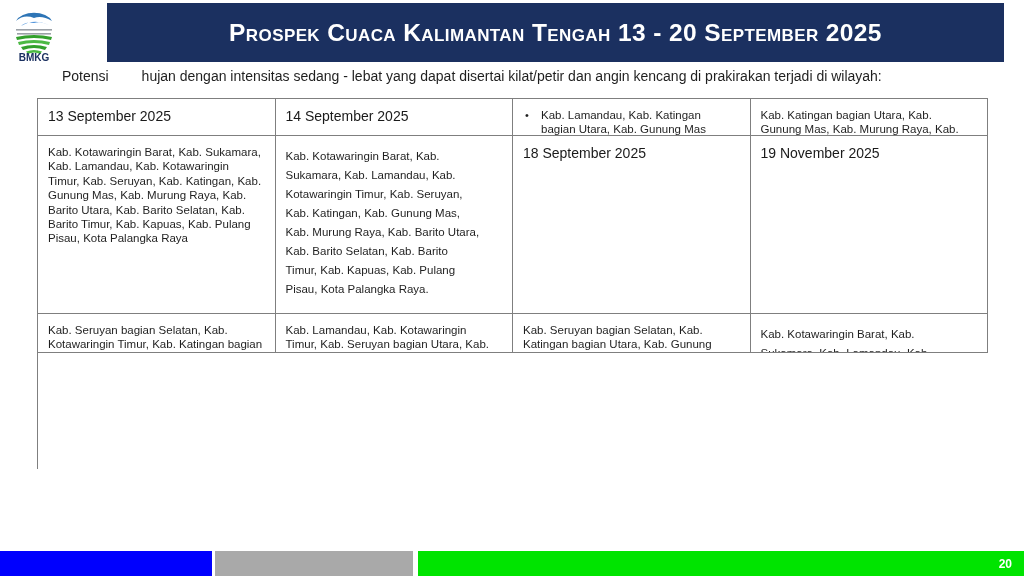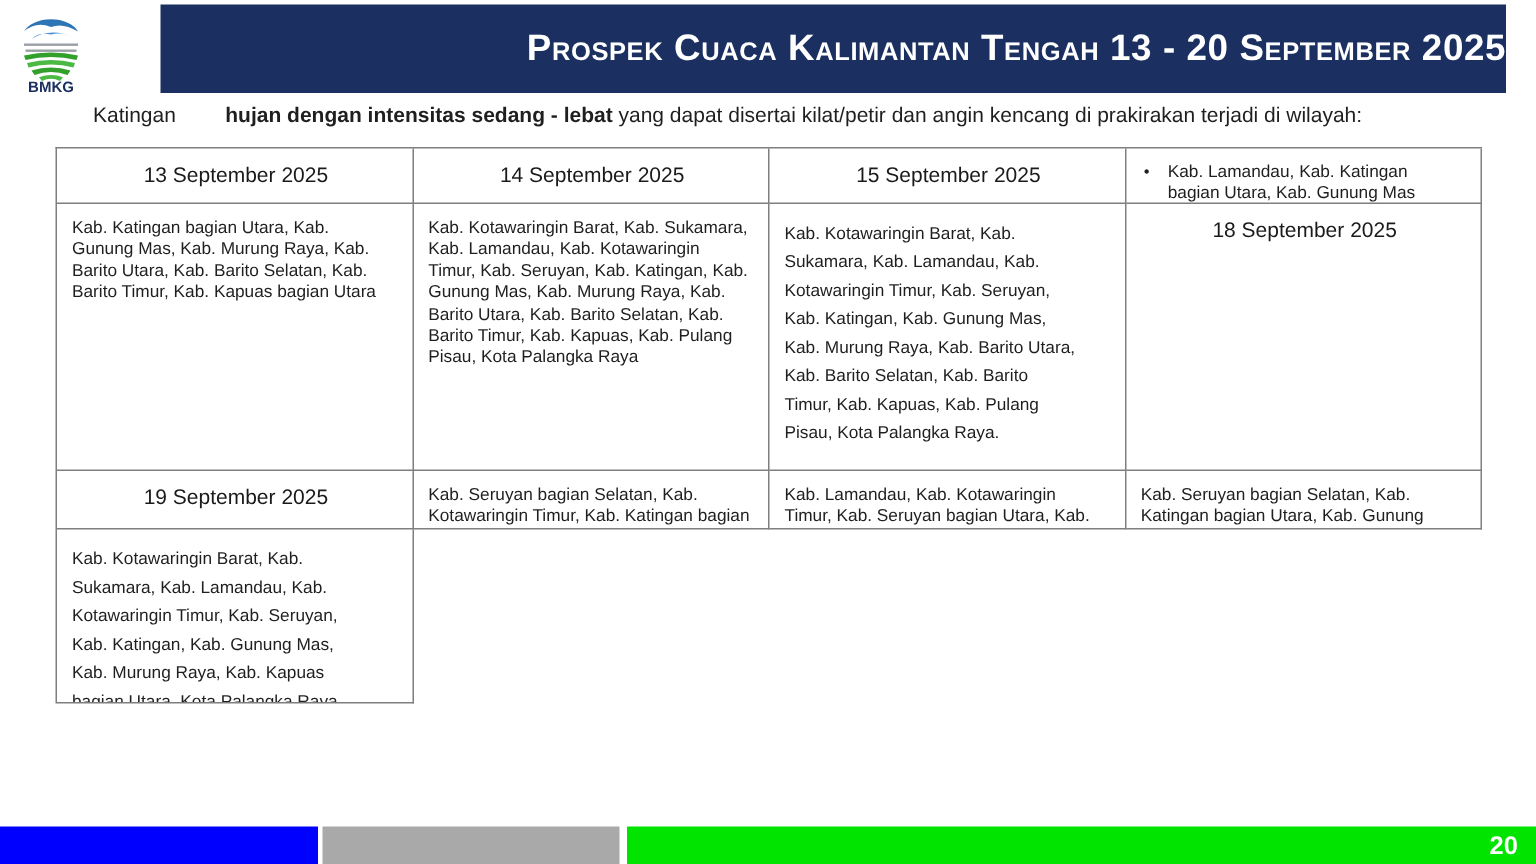--- a/index.html
+++ b/index.html
@@ -27,41 +27,41 @@
   
   .header-bar {
     position: absolute;
     left: 107px;
     top: 3px;
     width: 897px;
     height: 59px;
     background: #1b3060;
     display: flex;
     align-items: center;
-    justify-content: flex-end;
+    justify-content: center;
   }
   .slide-title {
     color: #ffffff;
     font-weight: bold;
     font-size: 24.5px;
     font-variant: small-caps;
     letter-spacing: 0.4px;
     white-space: nowrap;
   }
 
   
   .intro {
     position: absolute;
     left: 62px;
     top: 68px;
     width: 930px;
     font-size: 14px;
     color: #1f1f1f;
   }
-  .intro b { font-weight: bold; padding-left: 29px; }
+  .intro b { font-weight: normal; padding-left: 29px; }
 
   
   .forecast-table {
     position: absolute;
     left: 37px;
     top: 98px;
     width: 951px;
     display: grid;
     grid-template-columns: repeat(4, 1fr);
     grid-template-rows: 37px 178px 39px 116px;
@@ -71,21 +71,20 @@
   }
   .cell {
     border-right: 1px solid #7f7f7f;
     border-bottom: 1px solid #7f7f7f;
     overflow: hidden;
   }
   .date-cell {
     font-size: 14px;
     color: #1a1a1a;
     padding: 9px 8px 0 10px;
-    text-align: center;
   }
   .region-cell {
     font-size: 11.5px;
     line-height: 14.4px;
     color: #1f1f1f;
     padding: 9px 12px 0 10px;
   }
   .region-cell.loose {
     line-height: 19px;
     padding-right: 30px;
@@ -114,21 +113,21 @@
   .bar-green { left: 418px; width: 606px; background: #00e400; }
   .page-number {
     position: absolute;
     right: 12px;
     top: 0;
     height: 25px;
     display: flex;
     align-items: center;
     color: #ffffff;
     font-weight: bold;
-    font-size: 17px;
+    font-size: 12px;
   }
 </style>
 </head>
 <body>
 
 <div class="slide">
 
   <div class="logo-wrap">
     <svg width="50" height="58" viewBox="0 0 50 58">
 
@@ -145,41 +144,40 @@
 
       <text x="25" y="57" text-anchor="middle" font-size="10" font-weight="bold" fill="#1b3060" font-family="Liberation Sans, sans-serif">BMKG</text>
     </svg>
   </div>
 
   <div class="header-bar">
     <div class="slide-title">Prospek Cuaca Kalimantan Tengah 13 - 20 September 2025</div>
   </div>
 
   <div class="intro">
-    <span>Katingan </span><b>hujan dengan intensitas sedang - lebat</b><span> yang dapat disertai kilat/petir dan angin kencang di prakirakan terjadi di wilayah:</span>
+    <span>Potensi </span><b>hujan dengan intensitas sedang - lebat</b><span> yang dapat disertai kilat/petir dan angin kencang di prakirakan terjadi di wilayah:</span>
   </div>
 
   <div class="forecast-table">
 
     <div class="cell date-cell">13 September 2025</div>
     <div class="cell date-cell">14 September 2025</div>
-    <div class="cell date-cell">15 September 2025</div>
 
     <div class="cell region-cell">
       <div class="bullet-row">
         <span class="bullet-glyph">•</span>
         <span class="bullet-text">Kab. Lamandau, Kab. Katingan bagian Utara, Kab. Gunung Mas bagian Utara, Kab. Murung Raya.</span>
       </div>
     </div>
     <div class="cell region-cell">Kab. Katingan bagian Utara, Kab. Gunung Mas, Kab. Murung Raya, Kab. Barito Utara, Kab. Barito Selatan, Kab. Barito Timur, Kab. Kapuas bagian Utara</div>
     <div class="cell region-cell">Kab. Kotawaringin Barat, Kab. Sukamara, Kab. Lamandau, Kab. Kotawaringin Timur, Kab. Seruyan, Kab. Katingan, Kab. Gunung Mas, Kab. Murung Raya, Kab. Barito Utara, Kab. Barito Selatan, Kab. Barito Timur, Kab. Kapuas, Kab. Pulang Pisau, Kota Palangka Raya</div>
     <div class="cell region-cell loose">Kab. Kotawaringin Barat, Kab. Sukamara, Kab. Lamandau, Kab. Kotawaringin Timur, Kab. Seruyan, Kab. Katingan, Kab. Gunung Mas, Kab. Murung Raya, Kab. Barito Utara, Kab. Barito Selatan, Kab. Barito Timur, Kab. Kapuas, Kab. Pulang Pisau, Kota Palangka Raya.</div>
 
     <div class="cell date-cell">18 September 2025</div>
-    <div class="cell date-cell">19 September 2025</div>
+    <div class="cell date-cell">19 November 2025</div>
 
     <div class="cell region-cell">Kab. Seruyan bagian Selatan, Kab. Kotawaringin Timur, Kab. Katingan bagian Utara &amp; Selatan, Kab. Gunung Mas, Kab. Pulang Pisau.</div>
     <div class="cell region-cell">Kab. Lamandau, Kab. Kotawaringin Timur, Kab. Seruyan bagian Utara, Kab. Katingan, Kab. Gunung Mas, Kab. Murung Raya, Kab. Barito Utara, Kab. Barito Selatan, Kab. Barito Timur, Kab. Kapuas, Kab. Pulang Pisau, Kota Palangka Raya.</div>
     <div class="cell region-cell">Kab. Seruyan bagian Selatan, Kab. Katingan bagian Utara, Kab. Gunung Mas, Kab. Murung Raya, Kab. Kapuas bagian Utara, Kab. Barito Selatan.</div>
     <div class="cell region-cell loose">Kab. Kotawaringin Barat, Kab. Sukamara, Kab. Lamandau, Kab. Kotawaringin Timur, Kab. Seruyan, Kab. Katingan, Kab. Gunung Mas, Kab. Murung Raya, Kab. Kapuas bagian Utara, Kota Palangka Raya.</div>
 
   </div>
 
   <div class="footer-bar">
     <div class="bar bar-blue"></div>

